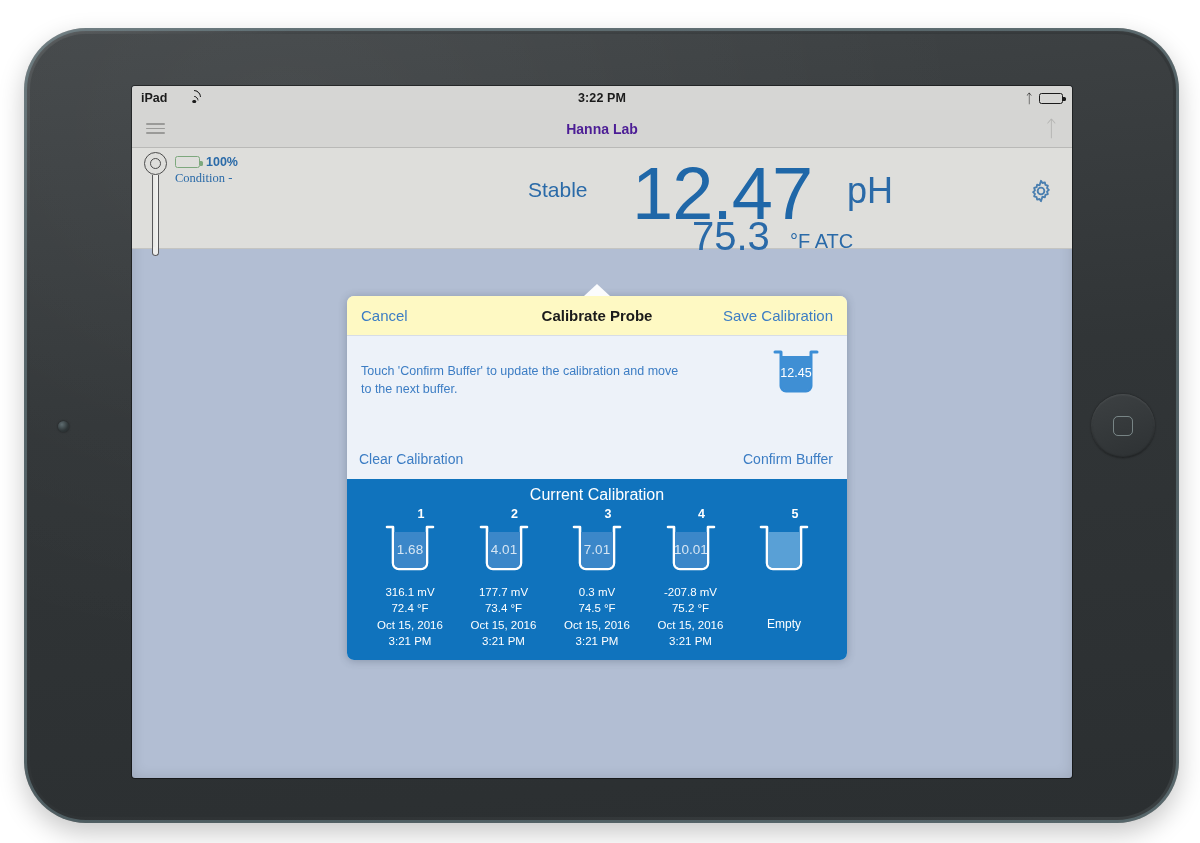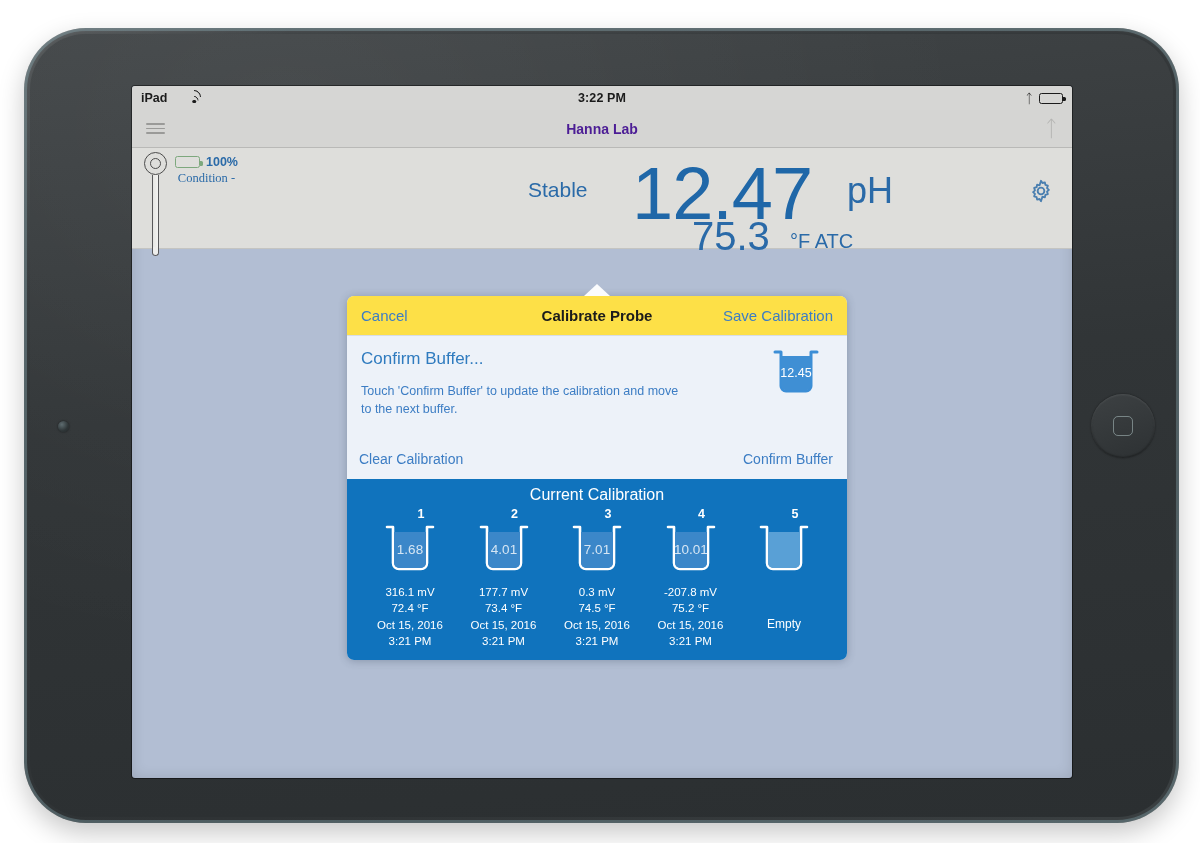--- a/index.html
+++ b/index.html
@@ -111,21 +111,21 @@
   #menu-button span { display:block; height: 1.6px; background: #9a9a98; border-radius: 1px;}
   #bt-nav-icon { margin-left: auto; z-index: 2; font-size: 22px; color: #b5b5b3; line-height: 1; }
 
   
   #meter-header {
     position: absolute; left: 0; top: 62px;
     width: 100%; height: 101px;
     background: #dededb;
     border-bottom: 1px solid #c4c4c1;
   }
-  #probe-block { position: absolute; left: 10px; top: 4px; display: flex; text-align: center; }
+  #probe-block { position: absolute; left: 10px; top: 4px; display: flex; }
   .probe-icon { width: 26px; position: relative; }
   .probe-icon .head {
     width: 23px; height: 23px; border-radius: 50%;
     border: 1.8px solid #4c4c4c; margin: 0 auto;
     display: flex; align-items: center; justify-content: center;
   }
   .probe-icon .head::after { content:""; width: 9px; height: 9px; border-radius: 50%; border: 1.7px solid #4c4c4c;}
   .probe-icon .stem {
     width: 7px; height: 72px; margin: 0 auto;
     border-left: 1.6px solid #58585a; border-right: 1.6px solid #58585a;
@@ -173,21 +173,21 @@
   #popover-caret {
     position: absolute; left: 250px; top: -12px;
     margin-left: -13px;
     width: 0; height: 0;
     border-left: 13px solid transparent;
     border-right: 13px solid transparent;
     border-bottom: 12px solid #fbfcfd;
   }
   #popover-head {
     position: relative; height: 40px;
-    background: #fde047;
+    background: #fef9c3;
     border-radius: 7px 7px 0 0;
     border-bottom: 1px solid #d7dde6;
     display: flex; align-items: center;
     padding: 0 14px;
   }
   #popover-title {
     position: absolute; left: 0; right: 0; text-align: center;
     font-size: 15px; font-weight: 700; color: #1b1b1b;
   }
   .head-action { font-size: 15px; color: #3c7dc4; cursor: pointer; z-index: 2; }
@@ -292,21 +292,20 @@
     <div id="popover">
       <div id="popover-caret"></div>
 
       <div id="popover-head">
         <div class="head-action" id="cancel-button">Cancel</div>
         <div id="popover-title">Calibrate Probe</div>
         <div class="head-action" id="save-calibration-button">Save Calibration</div>
       </div>
 
       <div id="popover-body">
-        <div id="confirm-heading">Confirm Buffer...</div>
         <div id="confirm-desc">Touch 'Confirm Buffer' to update the calibration and move to the next buffer.</div>
         <div id="body-beaker">
           <svg width="54" height="46" viewBox="0 0 54 46">
             <path d="M6 4 h6 v34 a5 5 0 0 0 5 5 h20 a5 5 0 0 0 5 -5 v-34 h6" fill="none" stroke="#3c8ed6" stroke-width="3" stroke-linecap="round" stroke-linejoin="round"></path>
             <path d="M12.5 8 h29 v30 a4 4 0 0 1 -4 4 h-21 a4 4 0 0 1 -4 -4 z" fill="#3f8fd4"></path>
             <text x="27" y="29" text-anchor="middle" font-family="Liberation Sans, sans-serif" font-size="12.5" fill="#ffffff">12.45</text>
           </svg>
         </div>
       </div>
 

